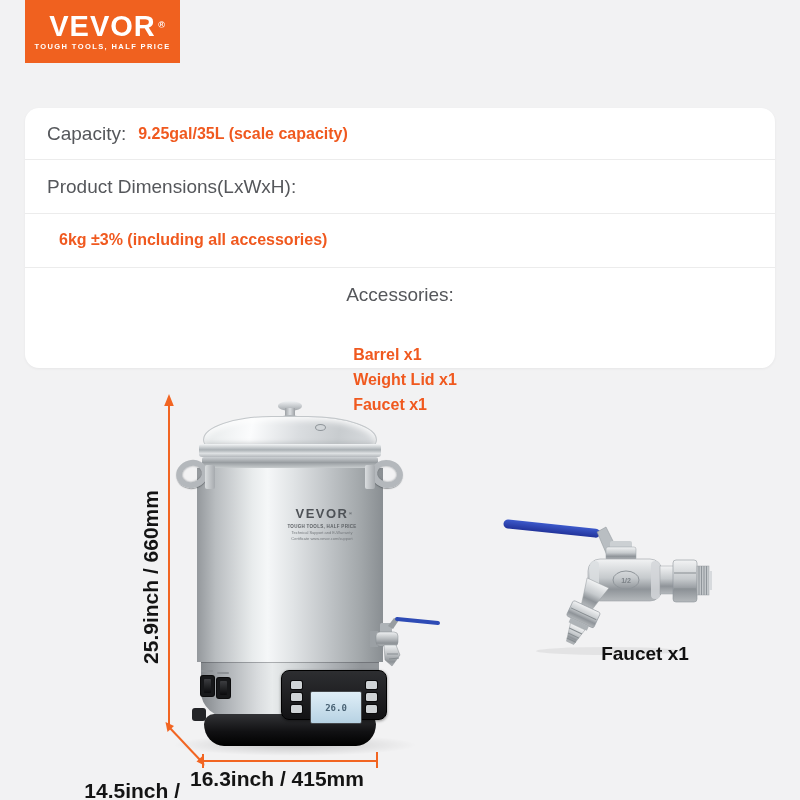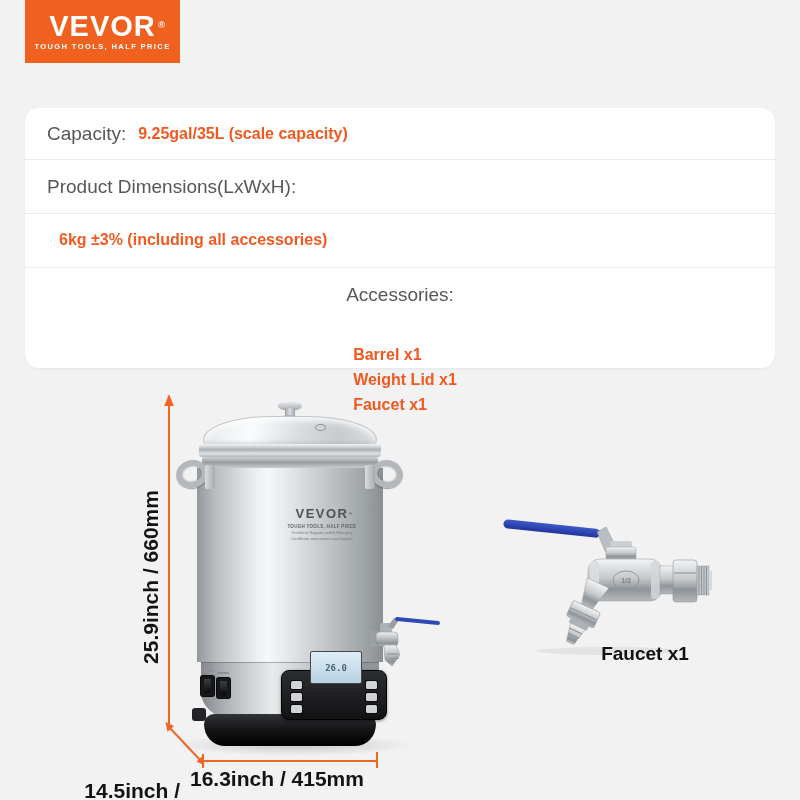--- a/index.html
+++ b/index.html
@@ -61,21 +61,21 @@
   .mount-r{left:365px;top:465px;}
 
   .print{left:270px;top:504px;width:104px;text-align:center;color:#4e5257;}
   .print-logo{font-size:13px;font-weight:900;letter-spacing:1.5px;line-height:13px;position:relative;display:inline-block;}
   .print-logo .reg2{font-size:4px;position:absolute;top:0;right:-5px;}
   .print-tag{font-size:4.5px;font-weight:700;color:#5d6165;letter-spacing:.3px;margin-top:2px;}
   .print-small{font-size:4px;color:#75797d;line-height:5px;margin-top:1px;}
 
   .panel{left:281px;top:670px;width:106px;height:50px;border-radius:8px;border:1px solid #000;box-sizing:border-box;
          background:linear-gradient(180deg,#2d2e31,#121214);box-shadow:0 1px 3px rgba(0,0,0,.45);}
-  .lcd{left:310px;top:651px;width:52px;height:33px;border:1px solid #44474a;box-sizing:border-box;border-radius:2px;
+  .lcd{left:310px;top:691px;width:52px;height:33px;border:1px solid #44474a;box-sizing:border-box;border-radius:2px;
        background:linear-gradient(180deg,#dfeef7,#b7d2e3);display:flex;align-items:center;justify-content:center;
        font-size:9px;font-weight:700;color:#47607255;color:#4a6375;font-family:"DejaVu Sans Mono",monospace;}
   .pbtn{width:11px;height:8px;background:#cfd3d6;border-radius:1.5px;box-shadow:0 0 0 1px #0a0a0b;}
   .sw{width:13px;height:20px;background:#17181a;border-radius:2px;box-shadow:0 0 0 1px #0b0b0c;}
   .sw-in{position:absolute;left:3px;top:3px;width:7px;height:14px;border-radius:1px;
          background:linear-gradient(180deg,#3c3d40,#0b0b0d);}
   .sw-lbl{width:12px;height:2px;background:#8e9296;border-radius:1px;}
 
   
   .dim-text{position:absolute;font-weight:700;font-size:21px;color:#141414;letter-spacing:0;}

